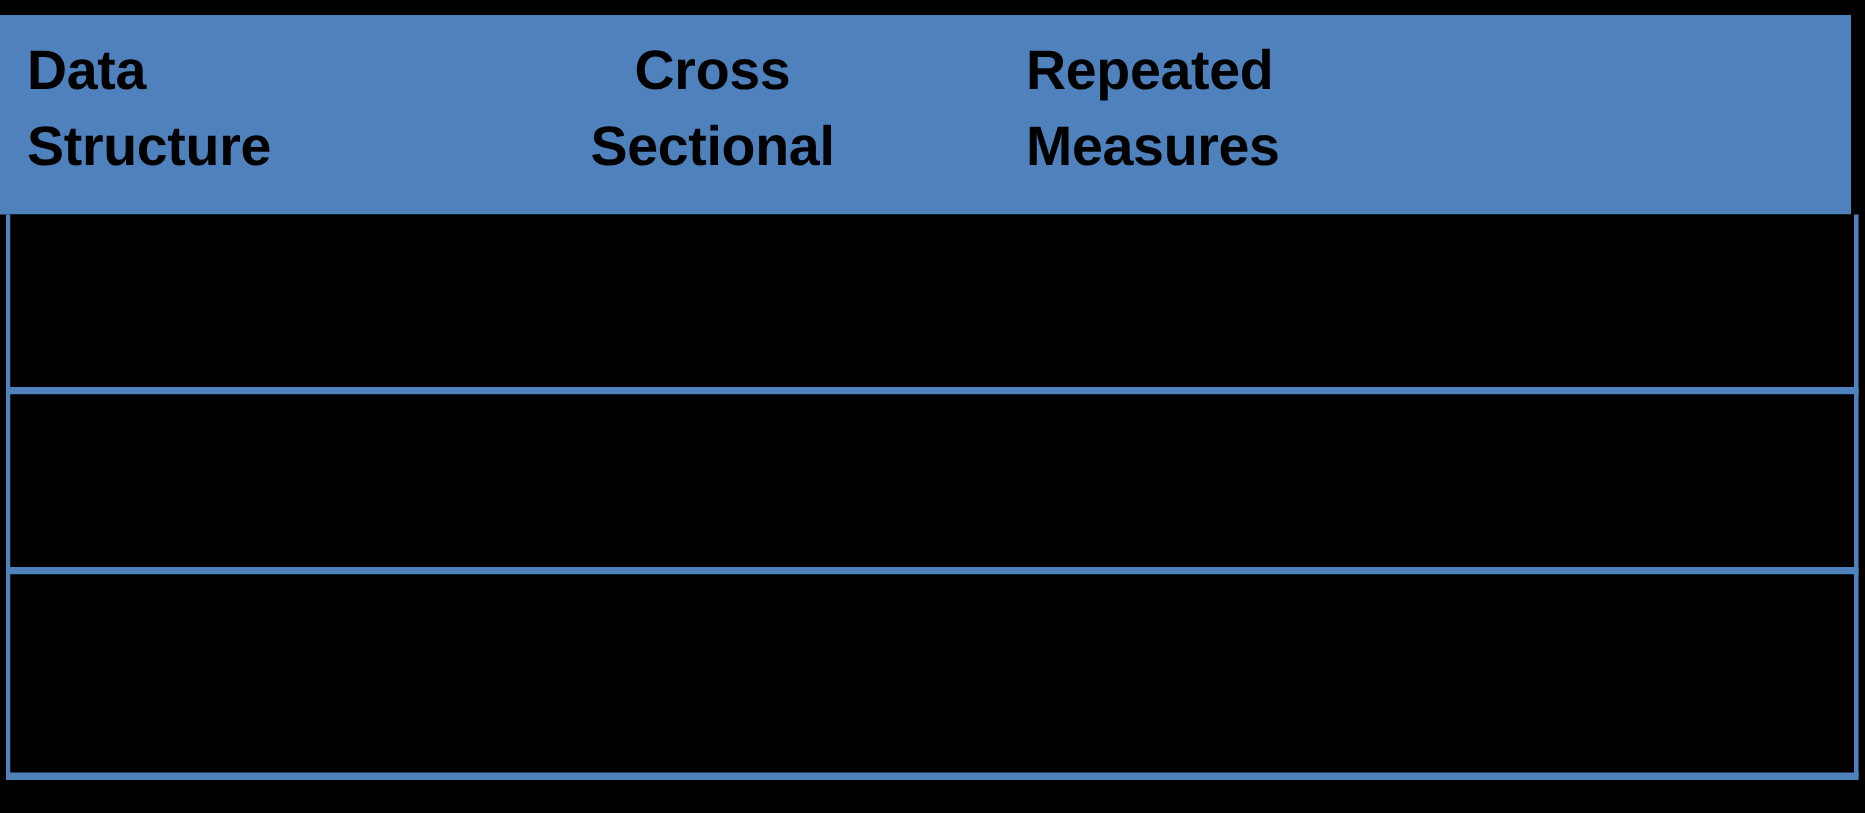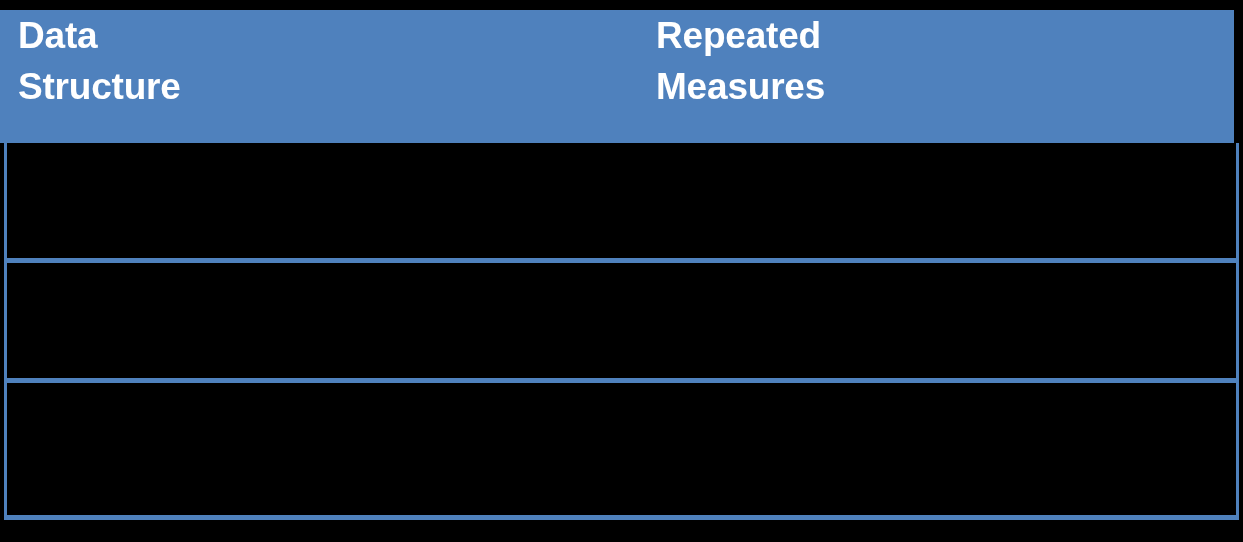--- a/index.html
+++ b/index.html
@@ -39,42 +39,43 @@
     width: 1234px;
     height: 133px;
     background: #4F81BD;
     box-sizing: border-box;
   }
 
   .header-cell {
     position: absolute;
     top: 0;
     height: 133px;
-    color: #ffffff;
+    color: #000000;
     font-weight: bold;
     font-size: 37px;
     line-height: 1.38;
     letter-spacing: -0.2px;
+    padding-top: 11px;
     box-sizing: border-box;
     white-space: pre-line;
     text-rendering: optimizeLegibility;
   }
 
   .hc-data-structure {
     left: 18px;
     width: 330px;
     text-align: left;
   }
   .hc-cross-sectional {
     left: 330px;
     width: 290px;
     text-align: center;
   }
   .hc-repeated-measures {
-    left: 656px;
+    left: 684px;
     width: 270px;
     text-align: left;
   }
   .hc-longitudinal {
     left: 940px;
     width: 294px;
     text-align: center;
   }
 
   
@@ -141,20 +142,22 @@
 
 <div id="slide">
 
   <div id="comparison-table">
 
     <div class="table-header">
 
       <div class="header-cell hc-data-structure">Data
 Structure</div>
 
+      <div class="header-cell hc-cross-sectional">Cross
+Sectional</div>
 
       <div class="header-cell hc-repeated-measures">Repeated
 Measures</div>
 
 
     </div>
 
     <div class="table-body">
 
       <div class="rule-v rule-v-left"></div>

